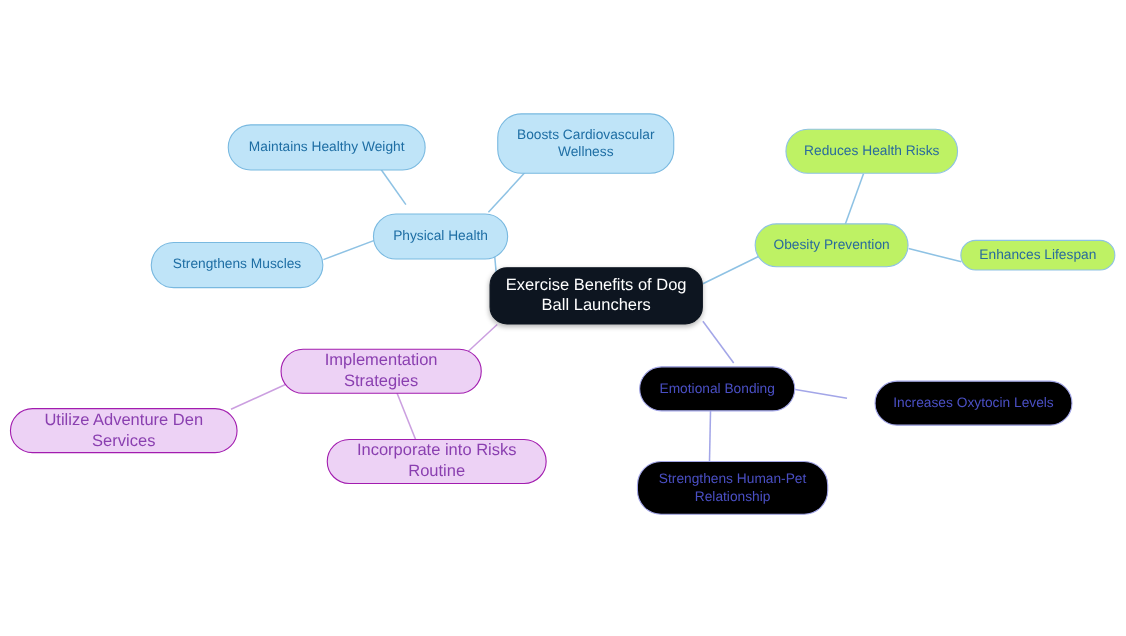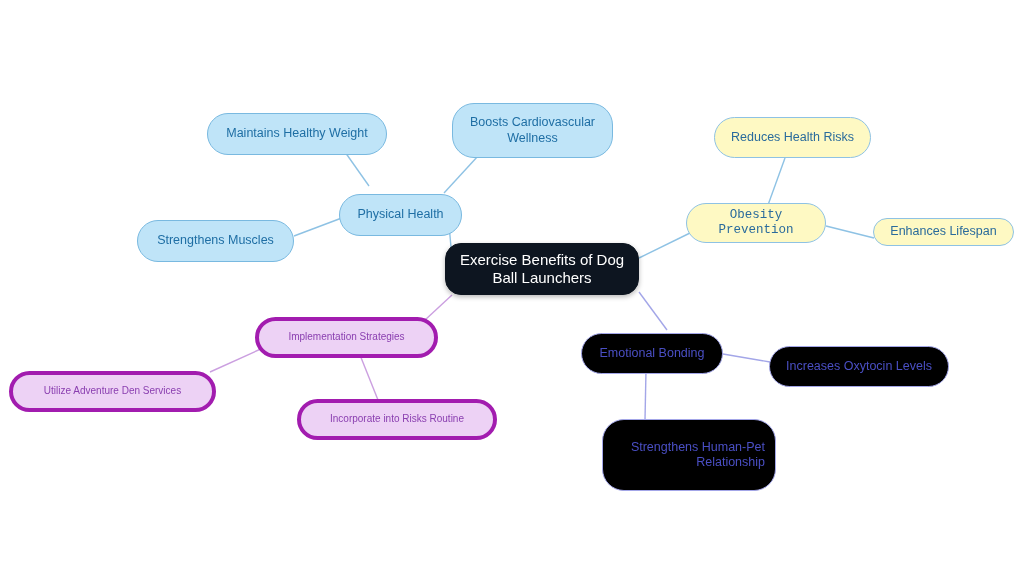--- a/index.html
+++ b/index.html
@@ -45,30 +45,30 @@
     border-radius: 16px;
     box-shadow: 0 2px 5px rgba(0,0,0,0.28);
   }
   .node.blue {
     background: #bfe4f8;
     border: 1px solid #79b9e0;
     color: #1e6ea4;
     font-size: 12.5px;
   }
   .node.blue-pale {
-    background: #fef9c3;
+    background: #bef264;
     border: 1px solid #8ec2e4;
     color: #2a6b9c;
     font-size: 12.5px;
   }
   .node.purple {
     background: #edd2f5;
-    border: 4px solid #a21caf;
+    border: 1px solid #a21caf;
     color: #8a3fb0;
-    font-size: 10px;
+    font-size: 15px;
   }
   .node.lavender {
     background: #000000;
     border: 1px solid #a3a6e8;
     color: #4a4fc4;
     font-size: 12.5px;
   }
 </style>
 </head>
 <body>
@@ -109,21 +109,21 @@
   <div class="node blue" style="left:207px; top:113px; width:180px; height:42px;">
     <span>Maintains Healthy Weight</span>
   </div>
   <div class="node blue" style="left:137px; top:220px; width:157px; height:42px;">
     <span>Strengthens Muscles</span>
   </div>
   <div class="node blue" style="left:452px; top:103px; width:161px; height:55px;">
     <span>Boosts Cardiovascular Wellness</span>
   </div>
 
-  <div class="node blue-pale" style="left:686px; top:203px; width:140px; height:40px;font-family:Liberation Mono, monospace;">
+  <div class="node blue-pale" style="left:686px; top:203px; width:140px; height:40px;">
     <span>Obesity Prevention</span>
   </div>
   <div class="node blue-pale" style="left:714px; top:117px; width:157px; height:41px;">
     <span>Reduces Health Risks</span>
   </div>
   <div class="node blue-pale" style="left:873px; top:218px; width:141px; height:28px;">
     <span>Enhances Lifespan</span>
   </div>
 
   <div class="node purple" style="left:255px; top:317px; width:183px; height:41px;">
@@ -132,20 +132,20 @@
   <div class="node purple" style="left:9px; top:371px; width:207px; height:41px;">
     <span>Utilize Adventure Den Services</span>
   </div>
   <div class="node purple" style="left:297px; top:399px; width:200px; height:41px;">
     <span>Incorporate into Risks Routine</span>
   </div>
 
   <div class="node lavender" style="left:581px; top:333px; width:142px; height:41px;">
     <span>Emotional Bonding</span>
   </div>
-  <div class="node lavender" style="left:769px; top:346px; width:180px; height:41px;align-items:center;">
+  <div class="node lavender" style="left:795px; top:346px; width:180px; height:41px;align-items:center;">
     <span>Increases Oxytocin Levels</span>
   </div>
-  <div class="node lavender" style="left:602px; top:419px; width:174px; height:72px;text-align:right;">
+  <div class="node lavender" style="left:579px; top:419px; width:174px; height:49px;">
     <span>Strengthens Human-Pet Relationship</span>
   </div>
 
 </div>
 
 </body></html>

